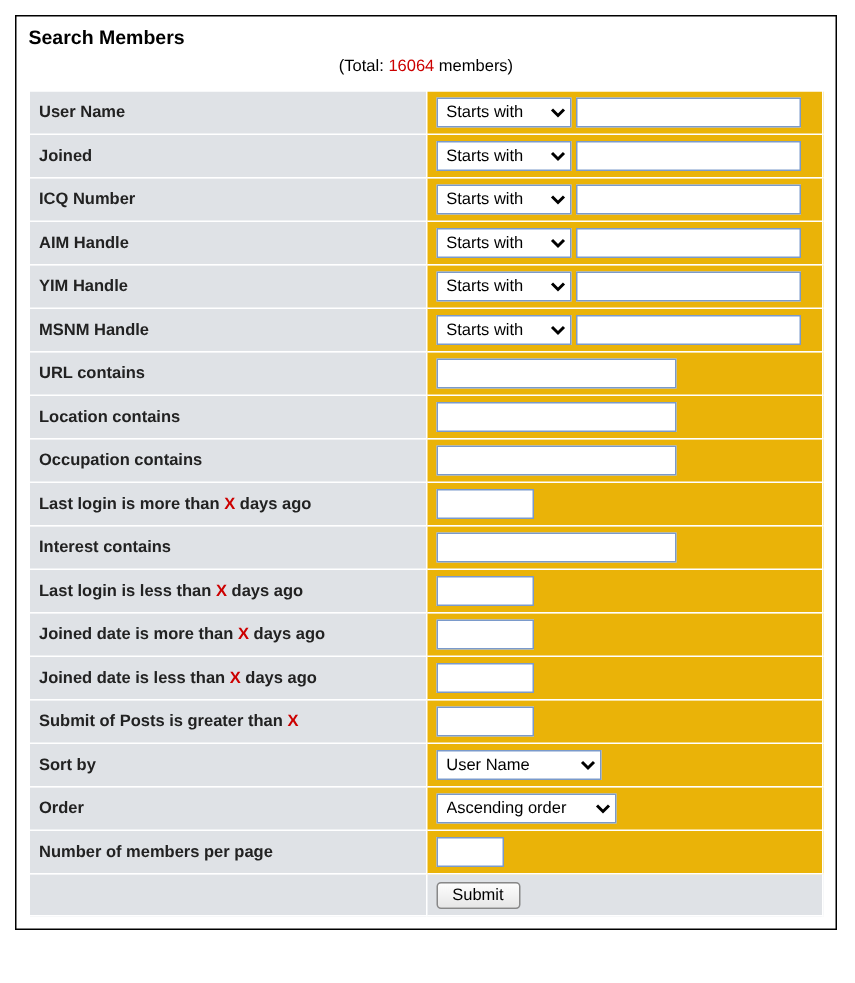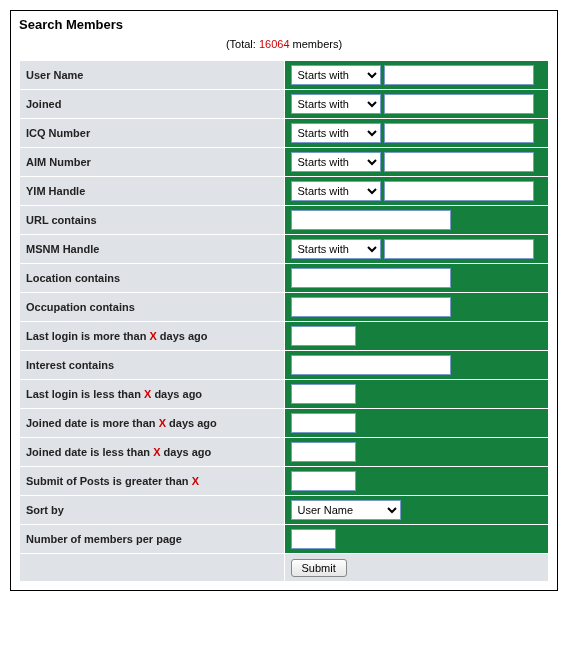--- a/index.html
+++ b/index.html
@@ -25,21 +25,21 @@
     margin-bottom: 10px;
     text-align: center;
   }
   .total .count { color: #c00; }
   table {
     border-collapse: collapse;
     width: 100%;
   }
   td {
     border: 1px solid #fff;
-    background: #15803d;
+    background: #eab308;
     padding: 4px 6px;
     vertical-align: middle;
     height: 28px;
   }
   td.label {
     width: 50%;
     font-weight: bold;
     background: #dfe2e6;
     color: #222;
   }
@@ -106,44 +106,44 @@
       </td>
     </tr>
     <tr>
       <td class="label">ICQ Number</td>
       <td class="input">
         <select class="select-match"><option>Starts with</option></select>
         <input type="text" class="txt-long" style="">
       </td>
     </tr>
     <tr>
-      <td class="label">AIM Number</td>
+      <td class="label">AIM Handle</td>
       <td class="input">
         <select class="select-match"><option>Starts with</option></select>
         <input type="text" class="txt-long" style="">
       </td>
     </tr>
     <tr>
       <td class="label">YIM Handle</td>
       <td class="input">
         <select class="select-match"><option>Starts with</option></select>
         <input type="text" class="txt-long" style="">
       </td>
     </tr>
     <tr>
+      <td class="label">MSNM Handle</td>
+      <td class="input">
+        <select class="select-match"><option>Starts with</option></select>
+        <input type="text" class="txt-long" style="">
+      </td>
+    </tr>
+
+    <tr>
       <td class="label">URL contains</td>
       <td class="input"><input type="text" class="txt-contains" style=""></td>
-    </tr>
-
-    <tr>
-      <td class="label">MSNM Handle</td>
-      <td class="input">
-        <select class="select-match"><option>Starts with</option></select>
-        <input type="text" class="txt-long" style="">
-      </td>
     </tr>
     <tr>
       <td class="label">Location contains</td>
       <td class="input"><input type="text" class="txt-contains" style=""></td>
     </tr>
     <tr>
       <td class="label">Occupation contains</td>
       <td class="input"><input type="text" class="txt-contains" style=""></td>
     </tr>
     <tr>
@@ -178,20 +178,24 @@
     <tr>
       <td class="label">
         <span>Submit of Posts is greater than </span><span class="x">X</span>
       </td>
       <td class="input"><input type="text" class="txt-short" style=""></td>
     </tr>
 
     <tr>
       <td class="label">Sort by</td>
       <td class="input"><select class="sort-select"><option>User Name</option></select></td>
+    </tr>
+    <tr>
+      <td class="label">Order</td>
+      <td class="input"><select class="order-select"><option>Ascending order</option></select></td>
     </tr>
     <tr>
       <td class="label">Number of members per page</td>
       <td class="input"><input type="text" class="perpage" style=""></td>
     </tr>
 
     <tr class="submit-row">
       <td></td>
       <td><button class="submit-btn">Submit</button></td>
     </tr>

